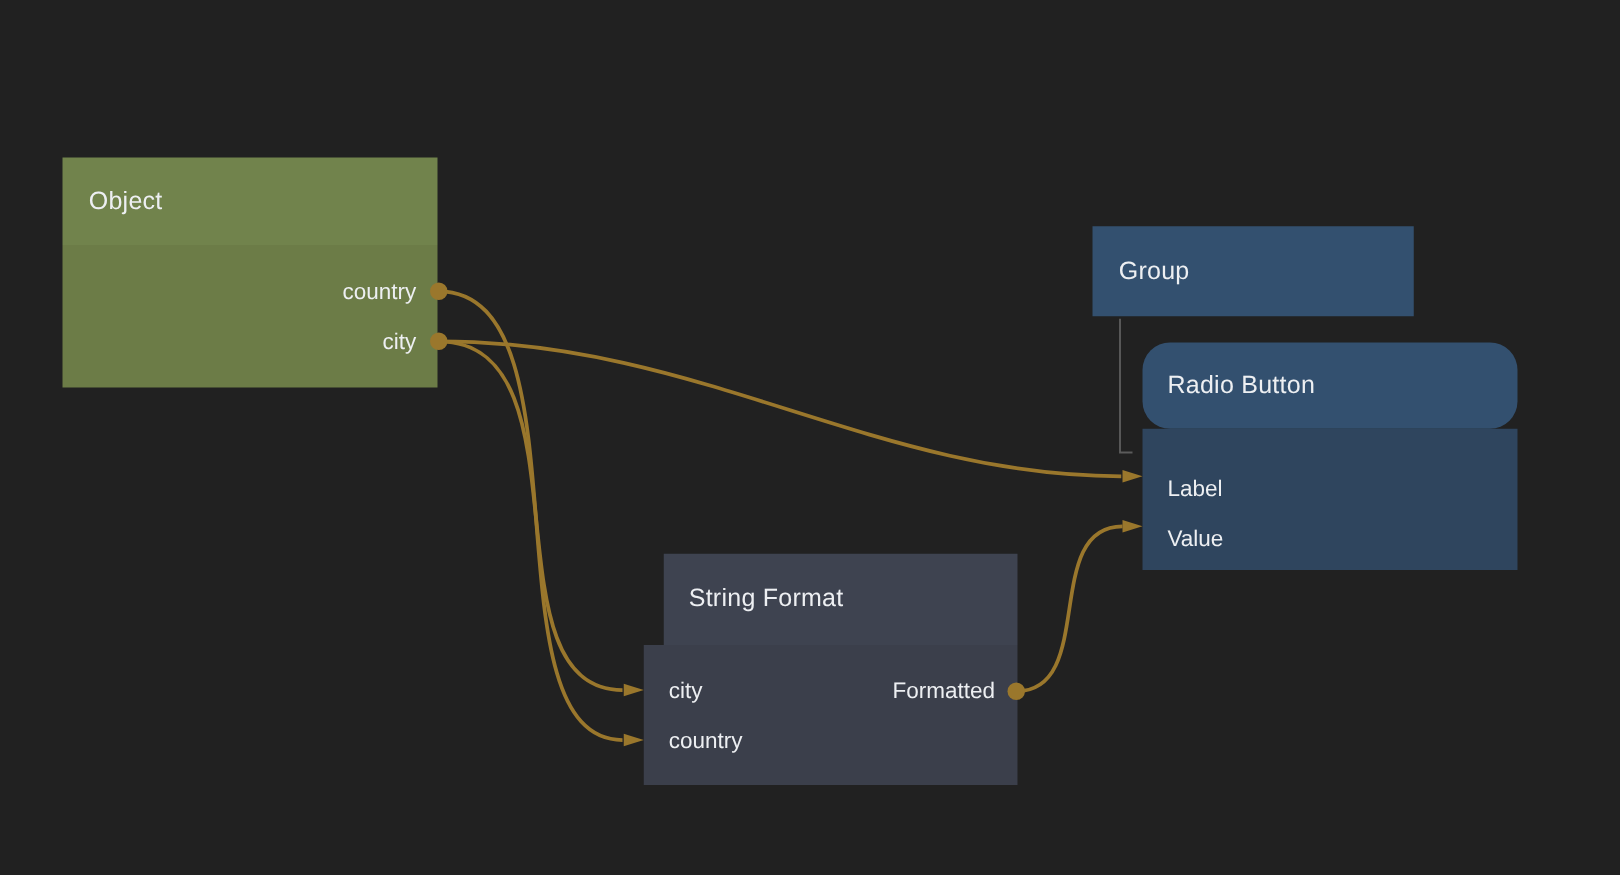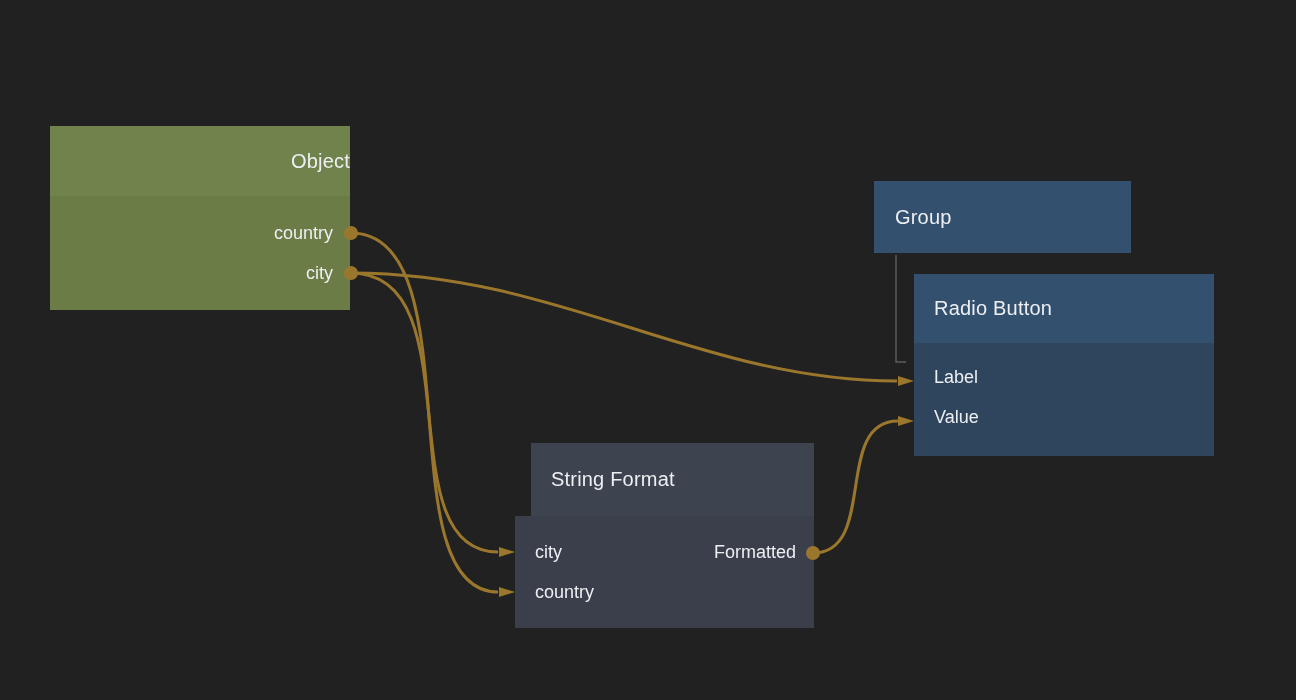--- a/index.html
+++ b/index.html
@@ -28,31 +28,31 @@
     padding-left:21px;font-size:20px;letter-spacing:.2px;
   }
   .node-body{box-sizing:border-box;text-align:center;}
   .port-row{height:40px;display:flex;align-items:center;font-size:18px;}
   .port-row.out{justify-content:flex-end;padding-right:17px;}
   .port-row.in{justify-content:flex-start;padding-left:20px;}
   .port-row.io{justify-content:space-between;padding-left:20px;padding-right:18px;}
 
   
   .node-object{left:50px;top:126px;width:300px;height:184px;}
-  .node-object .node-header{height:70px;background:var(--green-header);justify-content:flex-end;}
+  .node-object .node-header{height:70px;background:var(--green-header);}
   .node-object .node-body{height:114px;background:var(--green-body);padding-top:17px;}
 
   
   .node-group{left:874px;top:181px;width:257px;height:72px;}
   .node-group .node-header{height:72px;background:var(--blue-header);}
 
   
   .node-radio{left:914px;top:274px;width:300px;height:182px;}
-  .node-radio .node-header{height:69px;background:var(--blue-header);padding-left:20px;}
-  .node-radio .node-body{height:113px;background:var(--blue-body);padding-top:14px;}
+  .node-radio .node-header{height:69px;background:var(--blue-header);padding-left:20px;border-radius:22px;}
+  .node-radio .node-body{height:113px;background:var(--blue-body);padding-top:28px;}
 
   
   .node-string{left:515px;top:443px;width:299px;height:185px;}
   .node-string .node-header{height:73px;background:var(--slate-header);padding-left:20px;margin-left:16px;}
   .node-string .node-body{height:112px;background:var(--slate-body);padding-top:16px;}
 
   svg.wires{position:absolute;left:0;top:0;pointer-events:none;}
   .wire{stroke:var(--wire);stroke-width:3;fill:none;}
   .port-dot{fill:var(--wire);}
   .arrowhead{fill:var(--wire);}

